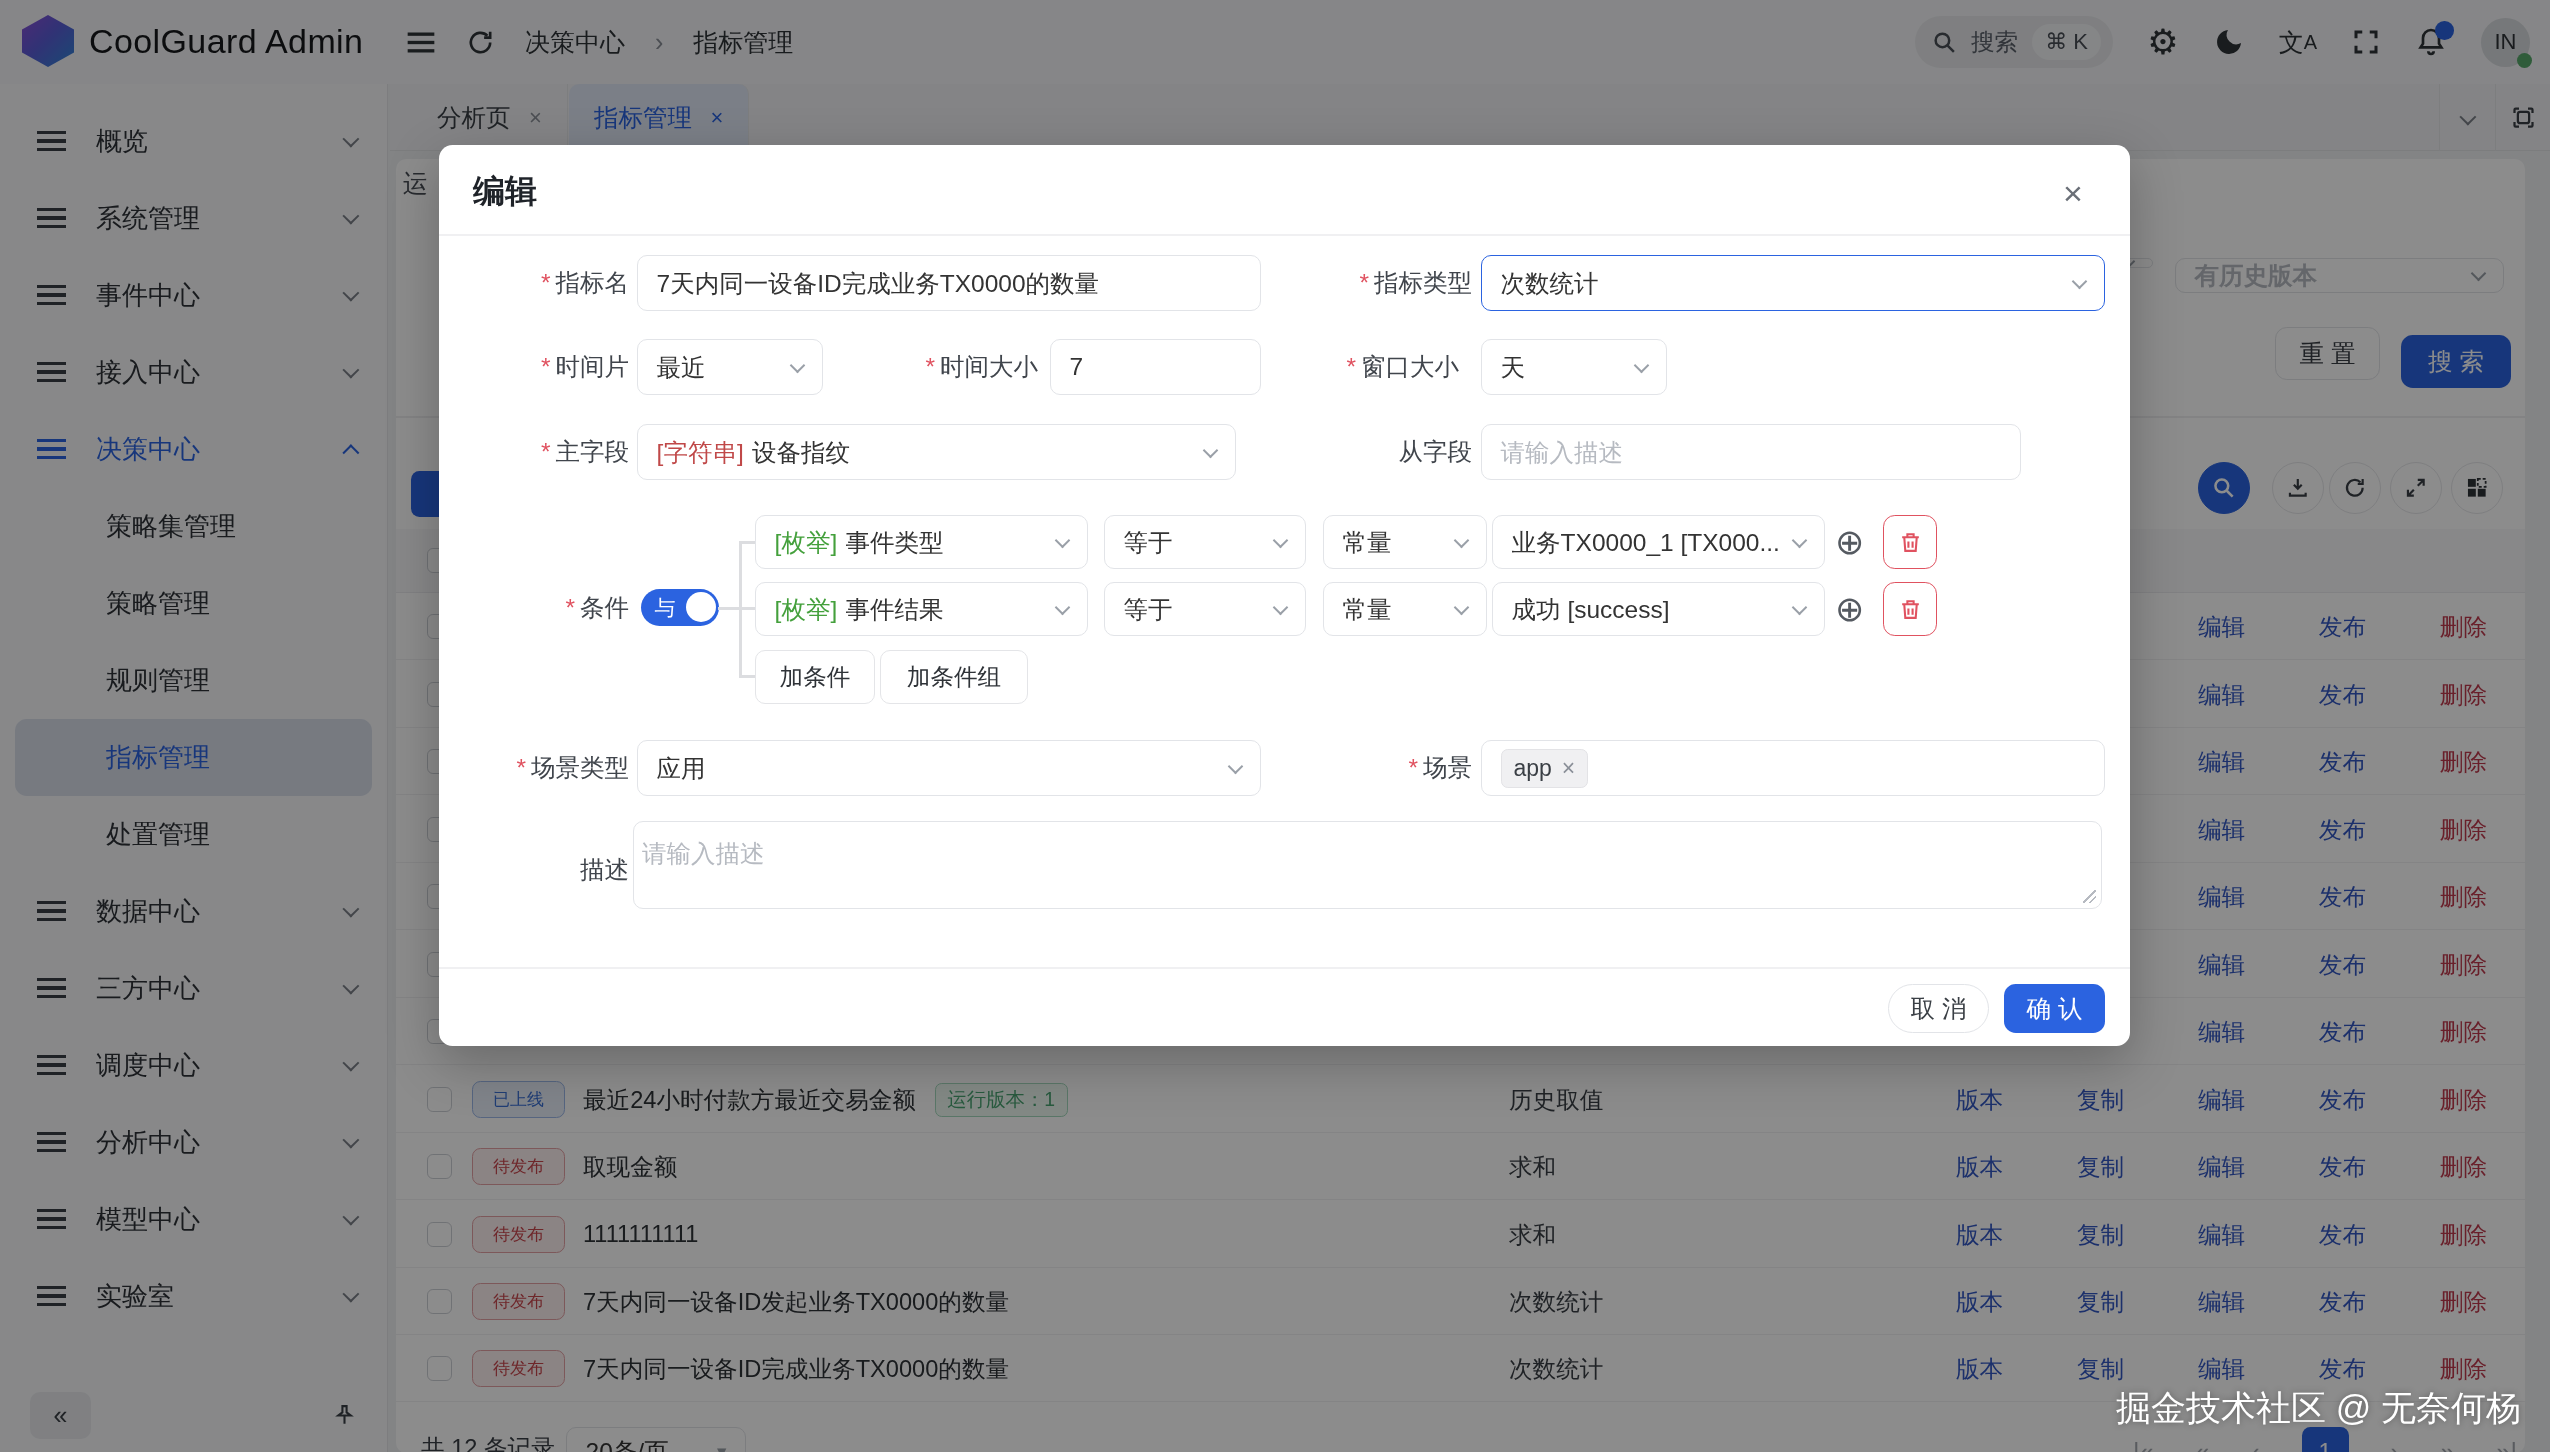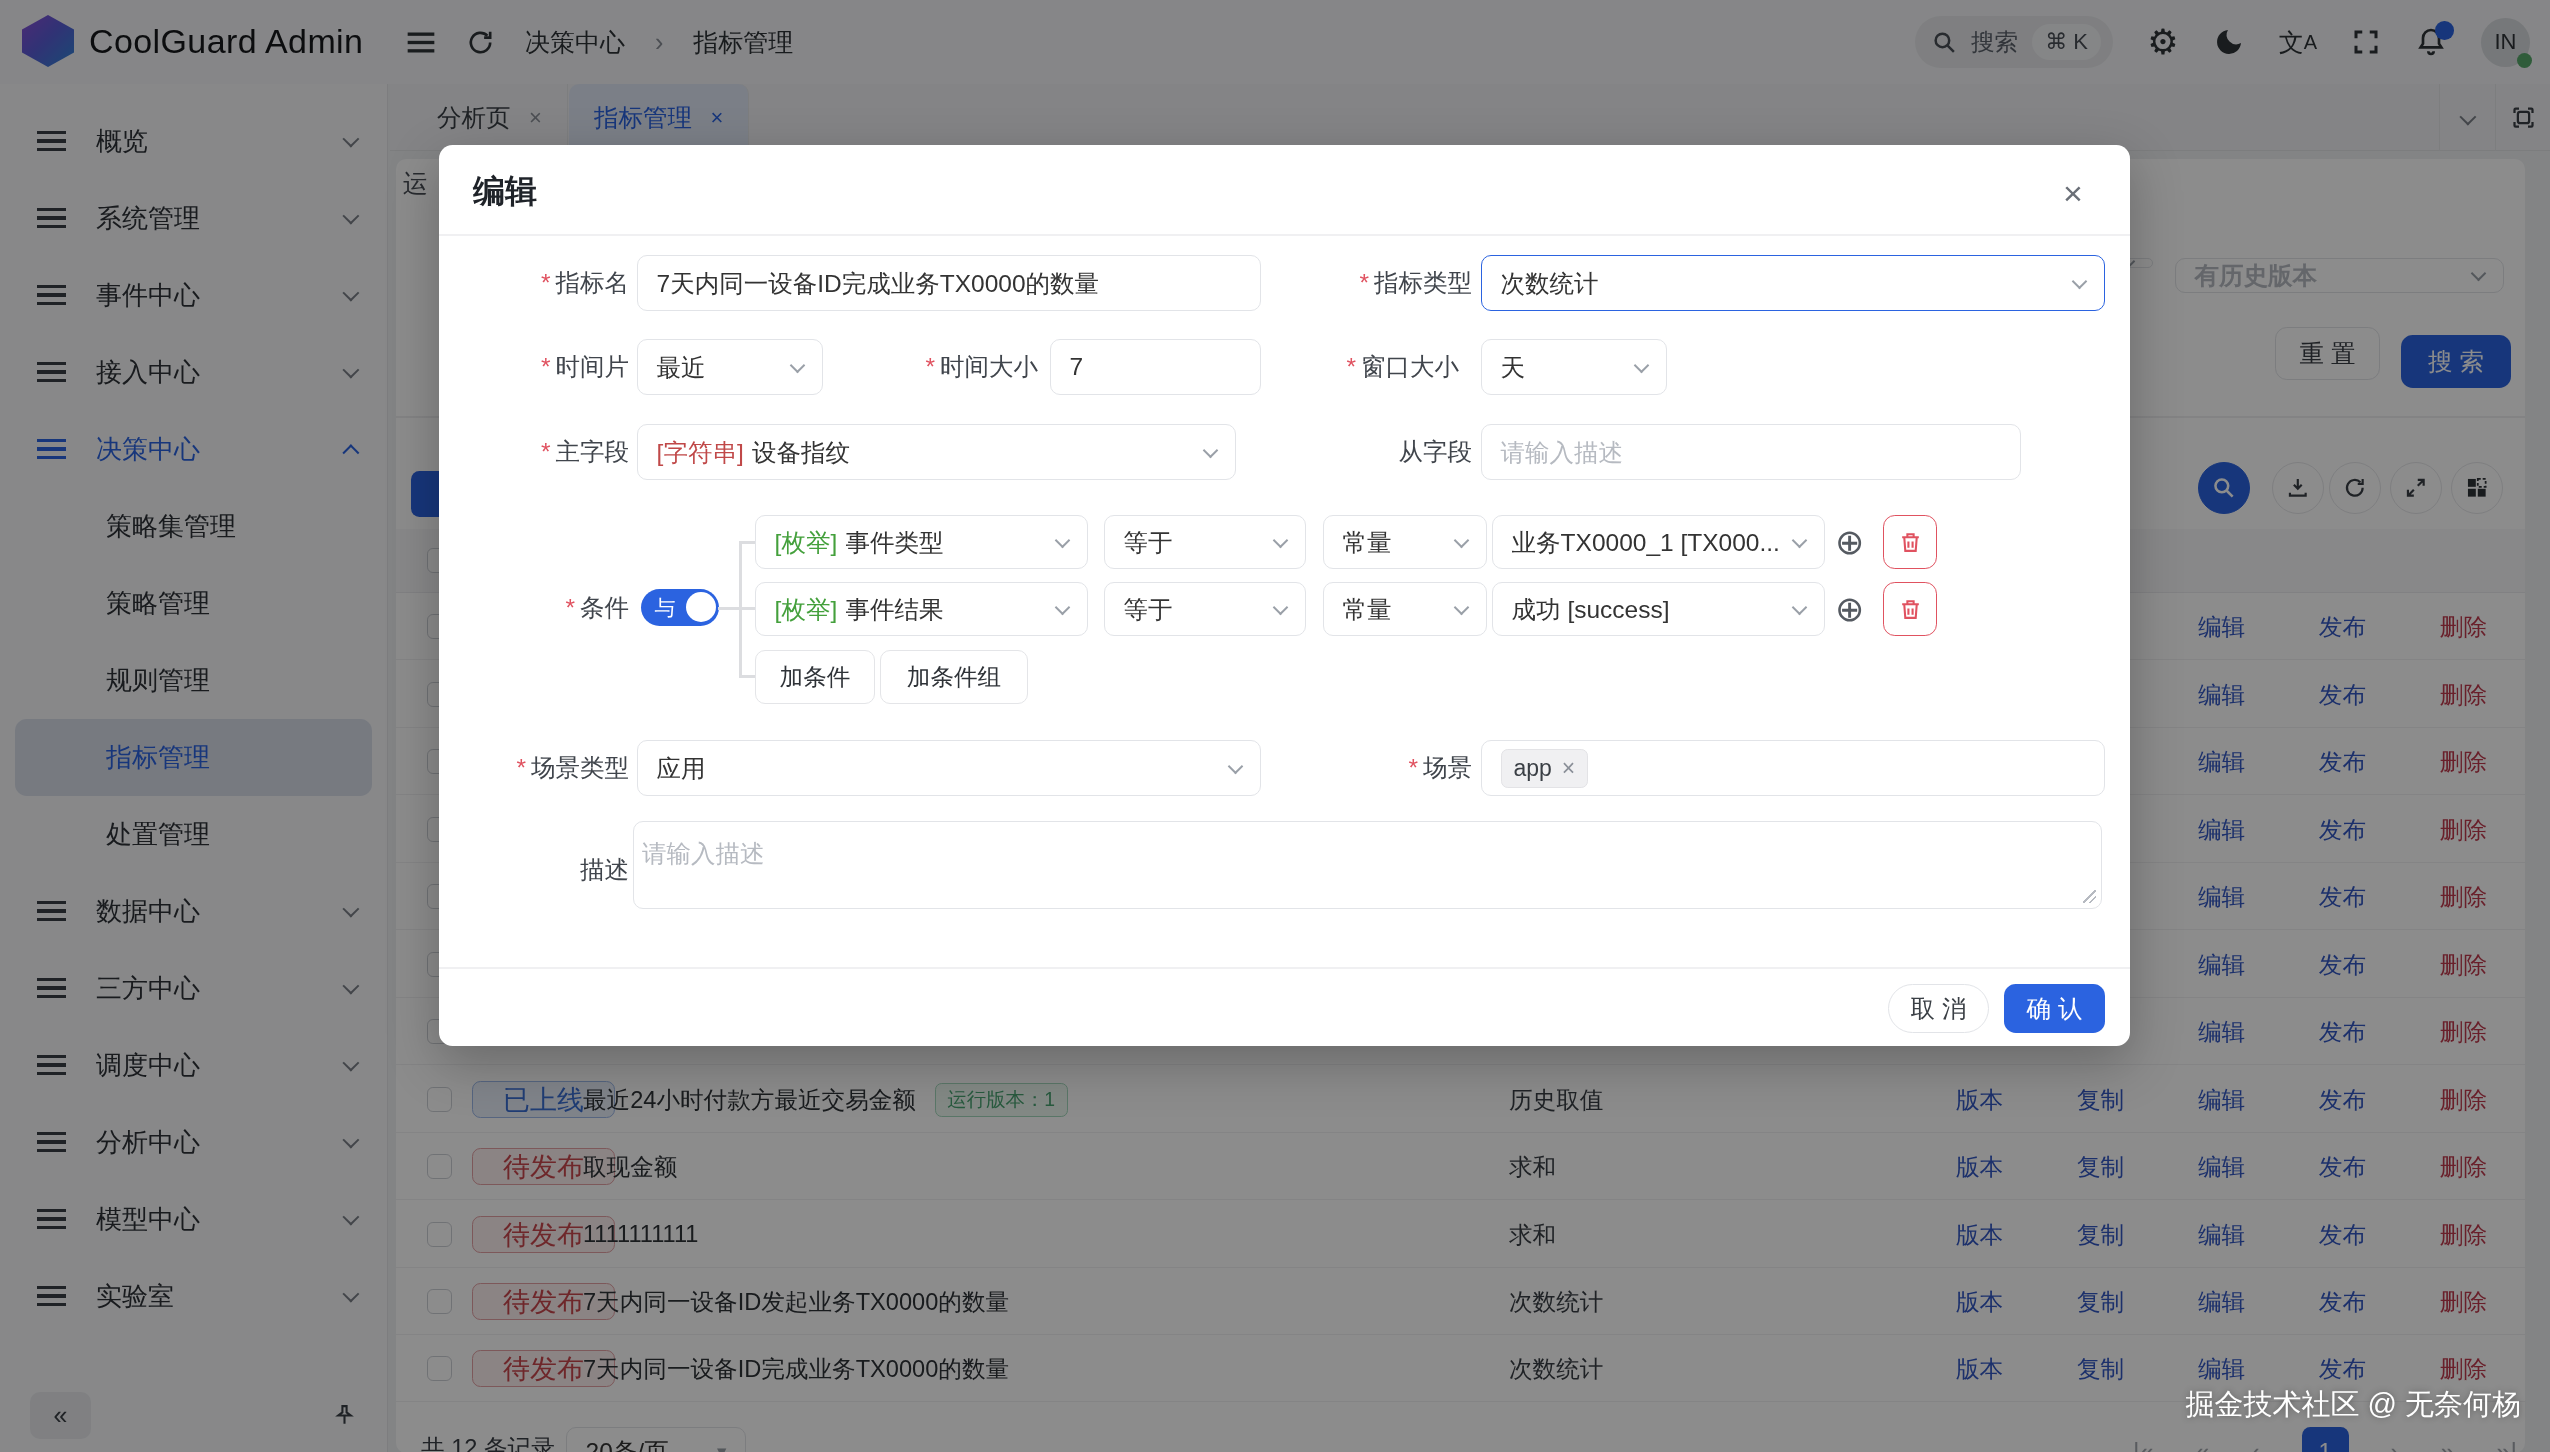--- a/index.html
+++ b/index.html
@@ -58,40 +58,40 @@
   .btn.primary { background:#2b63e0; color:#fff; }
   .tool-circle { position:absolute; width:52px; height:52px; border-radius:50%; background:#fff; border:1.7px solid #e6e7ea; display:flex; align-items:center; justify-content:center; top:303px; }
   .tool-circle.blue { background:#2b63e0; border-color:#2b63e0; }
   .filter-divider { position:absolute; left:0; top:257px; width:100%; height:1.7px; background:#efeff1; }
   .add-sliver { position:absolute; left:15px; top:312px; width:110px; height:46px; background:#2b63e0; border-radius:8.4px; }
 
   
   .thead { position:absolute; left:0; top:370px; width:2129px; height:64px; background:#f7f8fa; border-bottom:1.7px solid #ececee; }
   .trow { position:absolute; left:0; width:2129px; height:67px; background:#fff; border-bottom:1.7px solid #f0f0f2; }
   .cbx { position:absolute; left:31px; top:21px; width:25px; height:25px; border:1.7px solid #cdd0d6; border-radius:5.9px; background:#fff; }
-  .badge { position:absolute; left:76px; top:15px; height:37px; display:flex; align-items:center; padding:0 30px; border-radius:8.4px; font-size:27px; border:1.7px solid; }
+  .badge { position:absolute; left:76px; top:15px; height:37px; display:flex; align-items:center; padding:0 20px; border-radius:8.4px; font-size:17px; border:1.7px solid; }
   .badge.online { color:#3b6fd4; border-color:#9db9ea; background:#e9f0fc; }
   .badge.pending { color:#c9474e; border-color:#e3a1a5; background:#fdf0f0; }
   .rowname { position:absolute; left:187px; top:0; height:67px; display:flex; align-items:center; gap:18.6px; font-size:23.6px; color:#2f3338; }
   .vbadge { height:34px; display:flex; align-items:center; padding:0 11.8px; border-radius:6.7px; font-size:19.4px; color:#4aa472; border:1.7px solid #a5d9bd; background:#eefaf3; }
   .rtype { position:absolute; left:1113px; top:0; height:67px; display:flex; align-items:center; font-size:23.6px; color:#3a3f45; }
   .ractions { position:absolute; left:1560px; top:0; width:531px; height:67px; display:flex; align-items:center; justify-content:space-between; }
   .alink { font-size:23.6px; color:#3358c4; cursor:pointer; }
   .alink.danger { color:#bf3a4d; }
 
   
   .tfoot-total { position:absolute; left:25px; top:1273px; font-size:23.6px; color:#3a3f45; }
   .psize { left:170px; top:1268px; width:180px; height:49px; position:absolute; }
   .pager { position:absolute; left:1737px; top:1268px; width:384px; display:flex; align-items:center; justify-content:space-between; }
   .pg { font-size:25px; color:#a2a7ae; }
   .pg.cur { width:47px; height:51px; background:#2b63e0; color:#fff; border-radius:8.4px; display:flex; align-items:center; justify-content:center; font-size:23.6px; }
 
   
   .overlay { position:absolute; inset:0; background:rgba(0,0,0,0.45); z-index:40; }
-  .watermark { position:absolute; right:29px; top:1385px; z-index:45; color:#fff; font-size:29px; text-shadow:0 0 6.7px rgba(0,0,0,.35); }
+  .watermark { position:absolute; right:29px; top:1385px; z-index:45; color:#fff; font-size:35px; text-shadow:0 0 6.7px rgba(0,0,0,.35); }
 
   
   .modal { position:absolute; left:439px; top:145px; width:1691px; height:901px; background:#fff; border-radius:13.5px; z-index:50; box-shadow:0 17px 51px rgba(0,0,0,.25); }
   .m-title { position:absolute; left:34px; top:25px; font-size:32px; font-weight:700; color:#1f2329; }
   .m-close { position:absolute; left:1624px; top:29px; font-size:34px; color:#6a6f77; cursor:pointer; }
   .m-divider { position:absolute; left:0; top:89px; width:100%; height:1.7px; background:#f0f0f2; }
   .m-footer-divider { position:absolute; left:0; top:822px; width:100%; height:1.7px; background:#f0f0f2; }
   .flabel { position:absolute; font-size:24.5px; color:#40454c; height:56px; line-height:56px; text-align:right; }
   .req::before { content:"*"; color:#e05260; margin-right:5px; }
   .finput { height:56px; }

